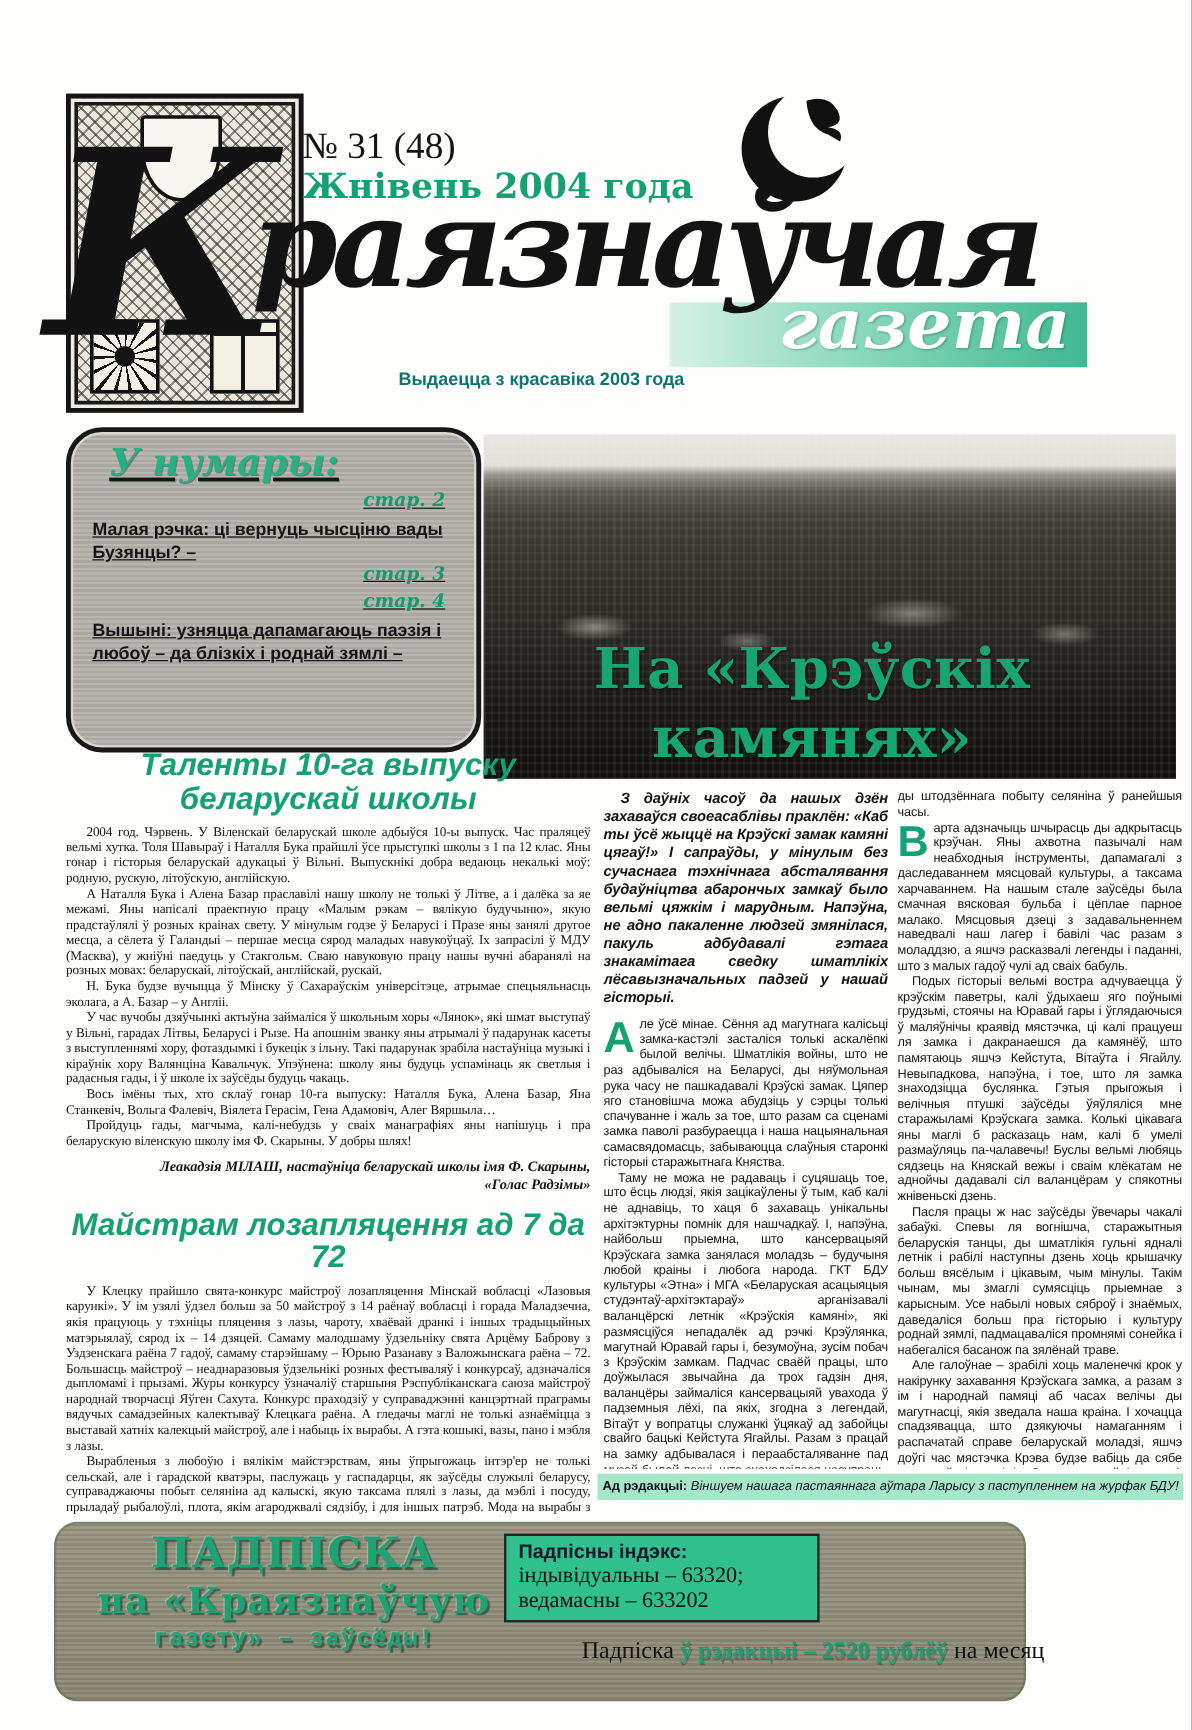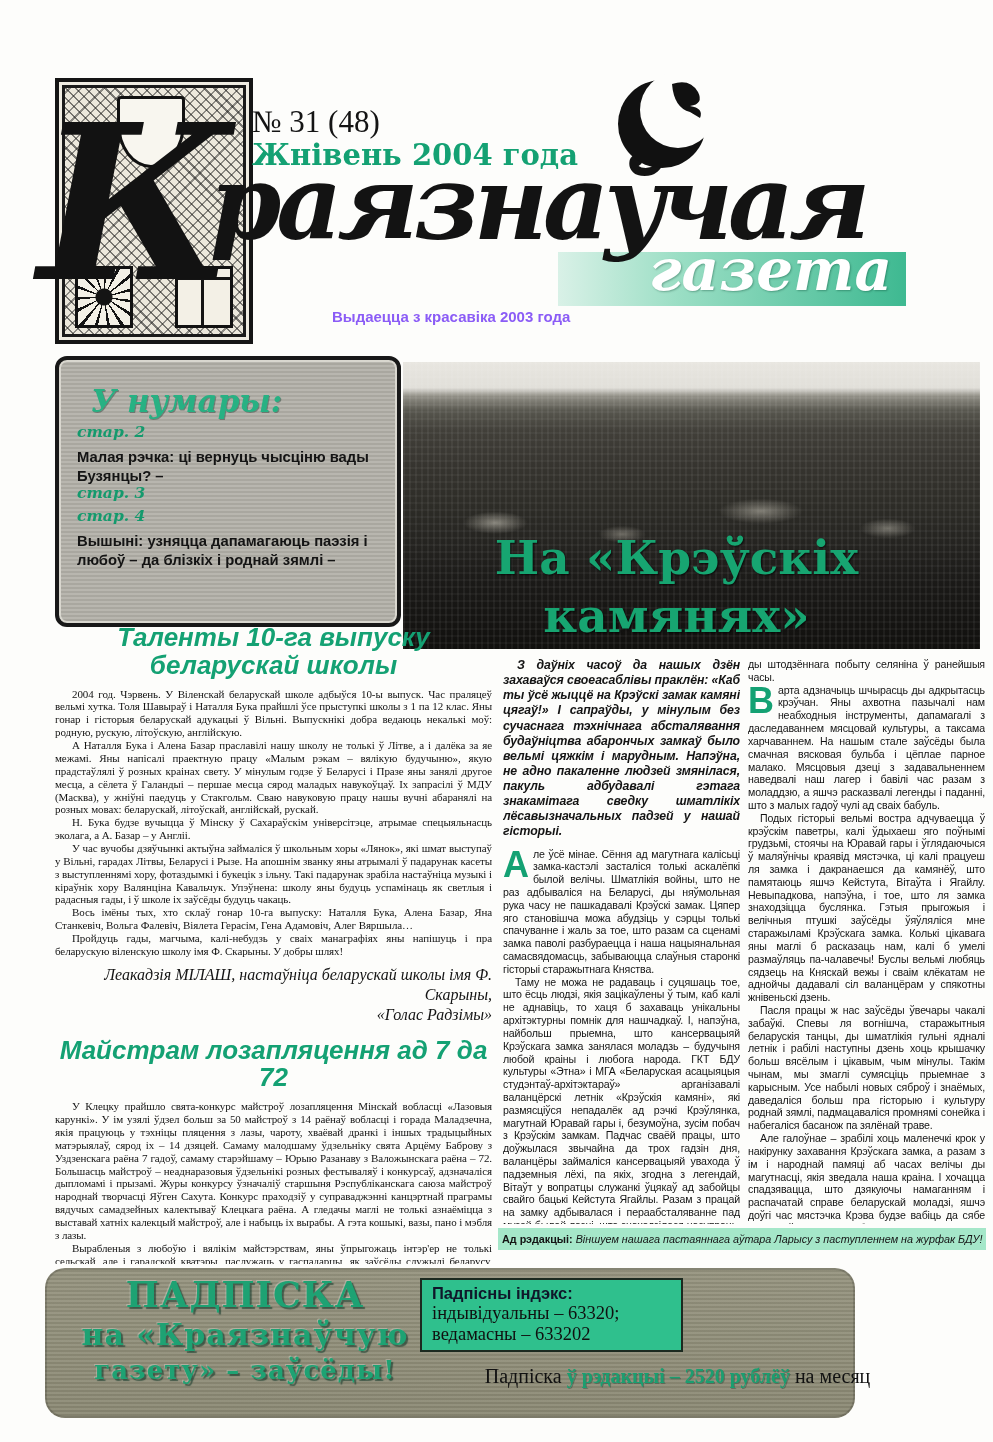--- a/index.html
+++ b/index.html
@@ -33,36 +33,36 @@
   .title-script{position:absolute;left:210px;top:152px;z-index:2;white-space:nowrap;
     font-family:"DejaVu Serif",serif;font-style:italic;font-weight:bold;
     font-size:102px;line-height:1;color:#131313;letter-spacing:-5px;}
   .crescent{position:absolute;left:612px;top:66px;z-index:4;}
   .teal-bar{position:absolute;left:558px;top:252px;width:348px;height:54px;z-index:1;
     background:linear-gradient(90deg,#d9f1e7 0%,#9adec4 35%,#3eb991 100%);}
   .gazeta{position:absolute;right:14px;top:-16px;font-family:"DejaVu Serif",serif;
     font-style:italic;font-weight:bold;font-size:58px;color:#ffffff;
     text-shadow:1px 1px 2px rgba(0,60,40,.35);text-align:right;}
   .since{position:absolute;left:332px;top:308px;font-family:"Liberation Sans",sans-serif;
-    font-size:15px;font-weight:600;color:#8b5cf6;}
+    font-size:15px;font-weight:600;color:#0f766e;}
 
   
   .toc{position:absolute;left:55px;top:356px;width:346px;height:271px;box-sizing:border-box;
-    border:4px solid #181818;border-radius:12px;padding:23px 16px 6px 18px;
+    border:4px solid #181818;border-radius:30px;padding:8px 16px 6px 18px;
     background:
       repeating-linear-gradient(0deg, rgba(255,255,255,.08) 0 2px, rgba(0,0,0,.05) 2px 4px),
       #b2b0a8;
-    box-shadow:inset 0 0 0 2px #d9d7cf;}
+    box-shadow:inset 0 0 0 2px #d9d7cf;text-decoration:underline;}
   .toc-title{font-family:"DejaVu Serif",serif;font-style:italic;font-weight:bold;
     font-size:31px;color:#27b183;margin:0 0 6px 14px;
     text-shadow:1px 1px 0 rgba(20,50,40,.4);}
   .toc-item{margin-bottom:2px;}
   .toc-text{font-family:"Liberation Sans",sans-serif;font-weight:bold;font-size:14.8px;
     line-height:1.28;color:#141414;}
-  .toc-page{padding-right:10px;margin-top:-3px;margin-bottom:7px;
+  .toc-page{text-align:right;padding-right:10px;margin-top:-3px;margin-bottom:7px;
     font-family:"DejaVu Serif",serif;font-style:italic;font-weight:bold;
     font-size:15.5px;color:#149a6d;}
 
   
   .photo{position:absolute;left:403px;top:362px;width:577px;height:287px;
     background:
       radial-gradient(ellipse 46px 16px at 16% 56%, rgba(226,222,208,.5), transparent 70%),
       radial-gradient(ellipse 60px 18px at 62% 52%, rgba(226,222,208,.45), transparent 70%),
       radial-gradient(ellipse 40px 14px at 84% 58%, rgba(226,222,208,.4), transparent 70%),
       radial-gradient(ellipse 34px 12px at 38% 60%, rgba(215,210,196,.4), transparent 70%),
@@ -76,21 +76,21 @@
   .photo-headline.l1{bottom:64px;font-size:47px;}
   .photo-headline.l2{bottom:6px;font-size:47px;}
 
   
   .left-col{position:absolute;left:55px;top:620px;width:437px;height:644px;overflow:hidden;}
   .art-title{font-family:"Liberation Sans",sans-serif;font-style:italic;font-weight:bold;
     color:var(--accent);font-size:26px;line-height:1.07;text-align:center;margin:4px 0 8px 0;}
   .art-title.second{margin-top:12px;}
   .body-serif p{margin:0;font-size:11px;line-height:1.17;text-align:justify;
     text-indent:17px;letter-spacing:-0.1px;}
-  .byline{font-weight:normal;font-style:italic;font-size:16px;text-align:right;
+  .byline{font-weight:bold;font-style:italic;font-size:12px;text-align:right;
     margin:7px 0 2px 0;line-height:1.25;}
 
   
   .kreva-col{position:absolute;top:658px;width:237px;height:566px;overflow:hidden;
     font-family:"Liberation Sans",sans-serif;}
   .kreva-col.c1{left:503px;}
   .kreva-col.c2{left:748px;}
   .kreva-lead{font-weight:bold;font-style:italic;font-size:12.3px;line-height:1.23;
     text-align:justify;margin:0 0 8px 0;text-indent:14px;letter-spacing:-0.1px;}
   .kreva-col p.b{margin:0;font-size:10.6px;line-height:1.21;text-align:justify;
@@ -110,21 +110,21 @@
     border-radius:20px;
     background:
       repeating-linear-gradient(0deg, rgba(255,255,255,.06) 0 2px, rgba(0,0,0,.06) 2px 4px),
       linear-gradient(180deg,#96947f,#8b8974);
     box-shadow:inset 0 0 0 2px rgba(0,0,0,.15);}
   .promo{position:absolute;left:10px;top:6px;width:380px;text-align:center;
     font-family:"DejaVu Serif",serif;font-weight:bold;color:#1ea273;letter-spacing:1px;
     text-shadow:2px 2px 1px rgba(15,55,40,.6), -1px -1px 0 rgba(255,255,255,.25);}
   .promo .p1{font-size:35px;line-height:1.2;}
   .promo .p2{font-size:30px;line-height:1.25;}
-  .promo .p3{font-size:26px;line-height:1.25;}
+  .promo .p3{font-size:20px;line-height:1.25;font-family:Liberation Mono, monospace;}
   .green-box{position:absolute;top:10px;background:var(--box-green);border:2px solid #1c2a20;
     box-sizing:border-box;padding:4px 10px;}
   .green-box.index{left:375px;width:263px;height:74px;}
   .green-box.price{left:648px;width:243px;height:74px;}
   .gb-title{font-family:"Liberation Sans",sans-serif;font-weight:bold;font-size:16.5px;
     color:#0f172a;line-height:1.15;}
   .gb-line-lg{font-size:18.5px;line-height:1.14;color:#101010;}
   .gb-line-sm{font-size:14.5px;font-weight:bold;line-height:1.25;color:#101010;}
   .sub-bottom{position:absolute;left:370px;top:97px;width:525px;text-align:center;
     font-size:20px;color:#111;}

